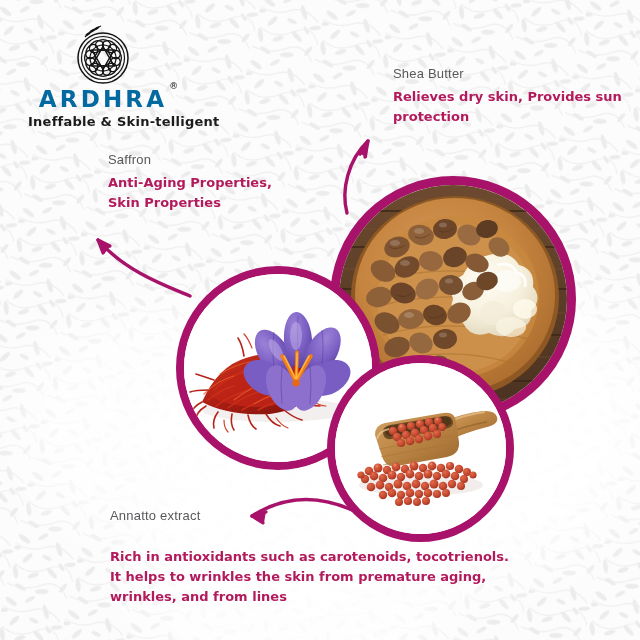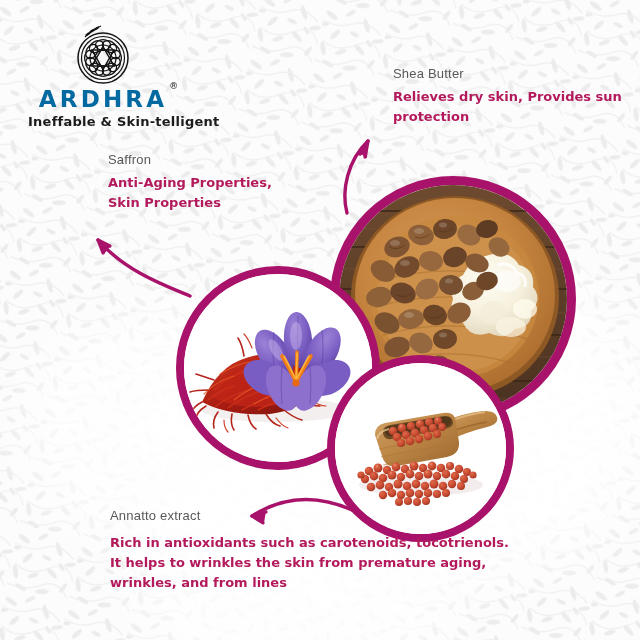--- a/index.html
+++ b/index.html
@@ -134,21 +134,21 @@
     font-weight: 600;
     color: #b31a5c;
     line-height: 1.55;
     margin: 0;
   }
   .callout-desc span { display: block; white-space: nowrap; }
 
   #callout-shea    { left: 393px; top: 66px;  width: 240px; }
   #callout-saffron { left: 60px;  top: 152px; width: 215px; margin-left: 48px; }
   #callout-annatto { left: 110px; top: 508px; width: 470px; }
-  #callout-annatto .callout-desc { margin-top: 10px; }
+  #callout-annatto .callout-desc { margin-top: 24px; }
 </style>
 </head>
 <body>
 
 <div id="canvas">
 
   <div id="bg-texture">
     <svg viewBox="0 0 640 640" preserveAspectRatio="none" aria-hidden="true">
       <defs>
         <pattern id="leafpat" width="64" height="64" patternUnits="userSpaceOnUse" patternTransform="rotate(12)">

